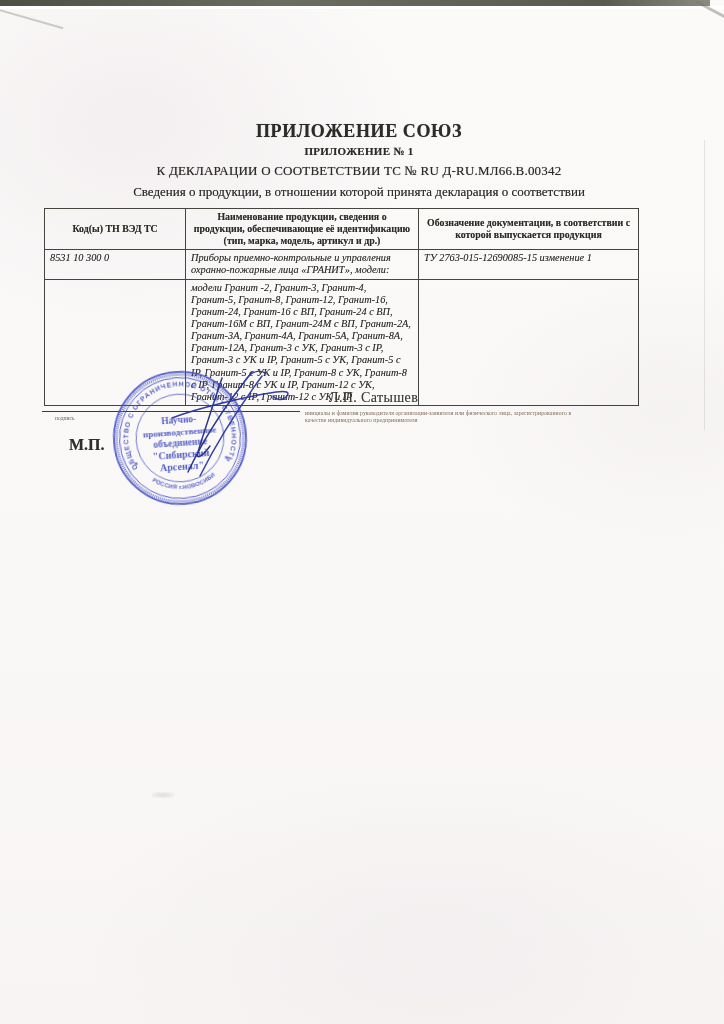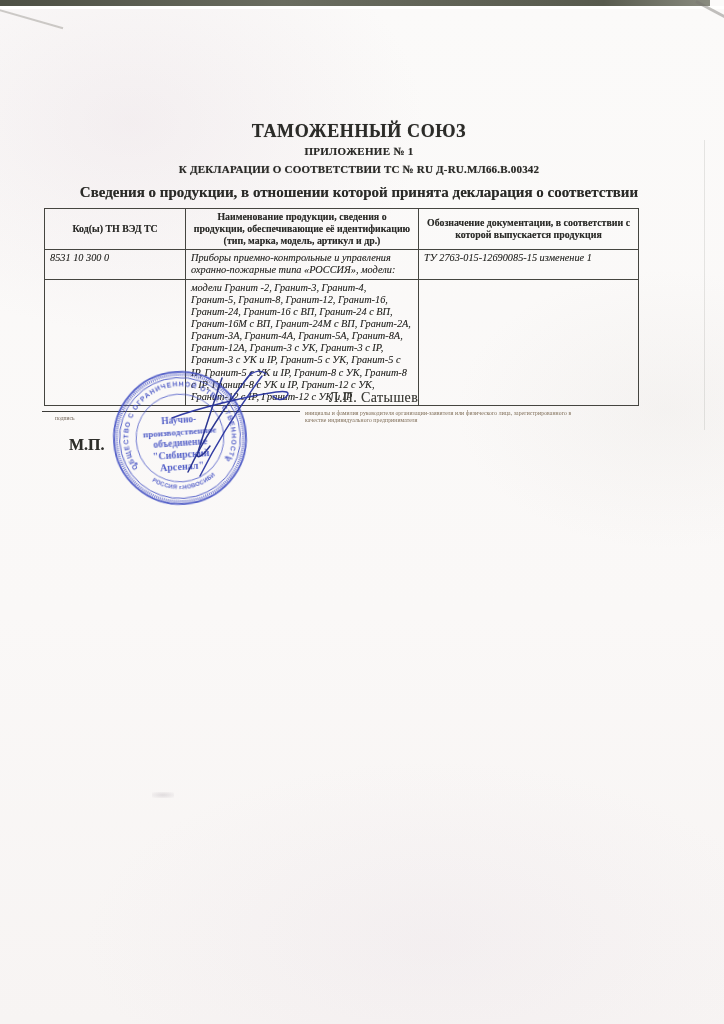--- a/index.html
+++ b/index.html
@@ -15,22 +15,22 @@
   }
   .scan-top-band{position:absolute;left:0;top:0;width:710px;height:6px;background:linear-gradient(90deg,#4d5044,#6a6d60 40%,#585b4e 85%,#8a8c80);}
   .scan-top-white{position:absolute;left:0;top:6px;width:724px;height:3px;background:#fffffe;}
   .fold-tl{position:absolute;left:-4px;top:8px;width:70px;height:34px;border-top:2px solid rgba(120,118,110,0.35);transform:rotate(16deg);transform-origin:left top;}
   .fold-tr{position:absolute;left:694px;top:8px;width:34px;height:3px;background:rgba(120,118,112,0.45);transform:rotate(28deg);}
   .crease-right{position:absolute;left:704px;top:140px;width:1px;height:290px;background:rgba(130,125,120,0.18);}
 
   .titles{position:absolute;left:0;top:0;width:718px;text-align:center;}
   .t1{position:absolute;left:0;top:121px;width:100%;font-size:18px;font-weight:bold;letter-spacing:0.6px;text-shadow:0 0 0.7px rgba(30,30,28,0.55);}
   .t2{position:absolute;left:0;top:145px;width:100%;font-size:11px;font-weight:bold;letter-spacing:0.3px;text-shadow:0 0 0.6px rgba(30,30,28,0.5);}
-  .t3{position:absolute;left:0;top:163px;width:100%;font-size:11px;font-weight:bold;letter-spacing:0.2px;text-shadow:0 0 0.7px rgba(30,30,28,0.55);}
-  .t4{position:absolute;left:0;top:184px;width:100%;font-size:15px;font-weight:bold;text-shadow:0 0 0.5px rgba(30,30,28,0.5);}
+  .t3{position:absolute;left:0;top:163px;width:100%;font-size:13px;font-weight:normal;letter-spacing:0.2px;text-shadow:0 0 0.7px rgba(30,30,28,0.55);}
+  .t4{position:absolute;left:0;top:184px;width:100%;font-size:13px;font-weight:normal;text-shadow:0 0 0.5px rgba(30,30,28,0.5);}
 
   table.doc-table{
     position:absolute;left:44px;top:208px;width:594px;
     border-collapse:collapse;table-layout:fixed;
     font-size:10.3px;line-height:1.18;
   }
   .doc-table th,.doc-table td{border:1.4px solid #454540;}
   .doc-table th{
     font-size:9.9px;font-weight:bold;text-align:center;vertical-align:middle;
     padding:2px 6px;line-height:1.22;height:32px;text-shadow:0 0 0.4px rgba(30,30,28,0.45);
@@ -56,21 +56,21 @@
 <div class="page">
 
   <div class="scan-top-band"></div>
   <div class="scan-top-white"></div>
   <div class="fold-tl"></div>
   <div class="fold-tr"></div>
   <div class="crease-right"></div>
   <div class="smudge-dot"></div>
 
   <div class="titles">
-    <div class="t1">ТАМОЖЕННЫЙ СОЮЗ</div>
+    <div class="t1">ПРИЛОЖЕНИЕ СОЮЗ</div>
     <div class="t2">ПРИЛОЖЕНИЕ № 1</div>
     <div class="t3">К ДЕКЛАРАЦИИ О СООТВЕТСТВИИ ТС № RU Д-RU.МЛ66.В.00342</div>
     <div class="t4">Сведения о продукции, в отношении которой принята декларация о соответствии</div>
   </div>
 
   <table class="doc-table">
     <colgroup>
         <col style="width:141px">
         <col style="width:233px">
         <col style="width:220px">
@@ -78,21 +78,21 @@
     <thead>
       <tr>
         <th>Код(ы) ТН ВЭД ТС</th>
         <th>Наименование продукции, сведения о продукции, обеспечивающие её идентификацию (тип, марка, модель, артикул и др.)</th>
         <th>Обозначение документации, в соответствии с которой выпускается продукция</th>
       </tr>
     </thead>
     <tbody>
       <tr class="r1">
         <td>8531 10 300 0</td>
-        <td class="cell-name">Приборы приемно-контрольные и управления охранно-пожарные типа «РОССИЯ», модели:</td>
+        <td class="cell-name">Приборы приемно-контрольные и управления охранно-пожарные лица «ГРАНИТ», модели:</td>
         <td>ТУ 2763-015-12690085-15 изменение 1</td>
       </tr>
       <tr class="r2">
         <td></td>
         <td class="cell-name">модели Гранит -2, Гранит-3, Гранит-4, Гранит-5, Гранит-8, Гранит-12, Гранит-16, Гранит-24, Гранит-16 с ВП, Гранит-24 с ВП, Гранит-16М с ВП, Гранит-24М с ВП, Гранит-2А, Гранит-3А, Гранит-4А, Гранит-5А, Гранит-8А, Гранит-12А, Гранит-3 с УК, Гранит-3 с IP, Гранит-3 с УК и IP, Гранит-5 с УК, Гранит-5 с IP, Гранит-5 с УК и IP, Гранит-8 с УК, Гранит-8 с IP, Гранит-8 с УК и IP, Гранит-12 с УК, Гранит-12 с IP, Гранит-12 с УК и IP</td>
         <td></td>
       </tr>
     </tbody>
   </table>
 

